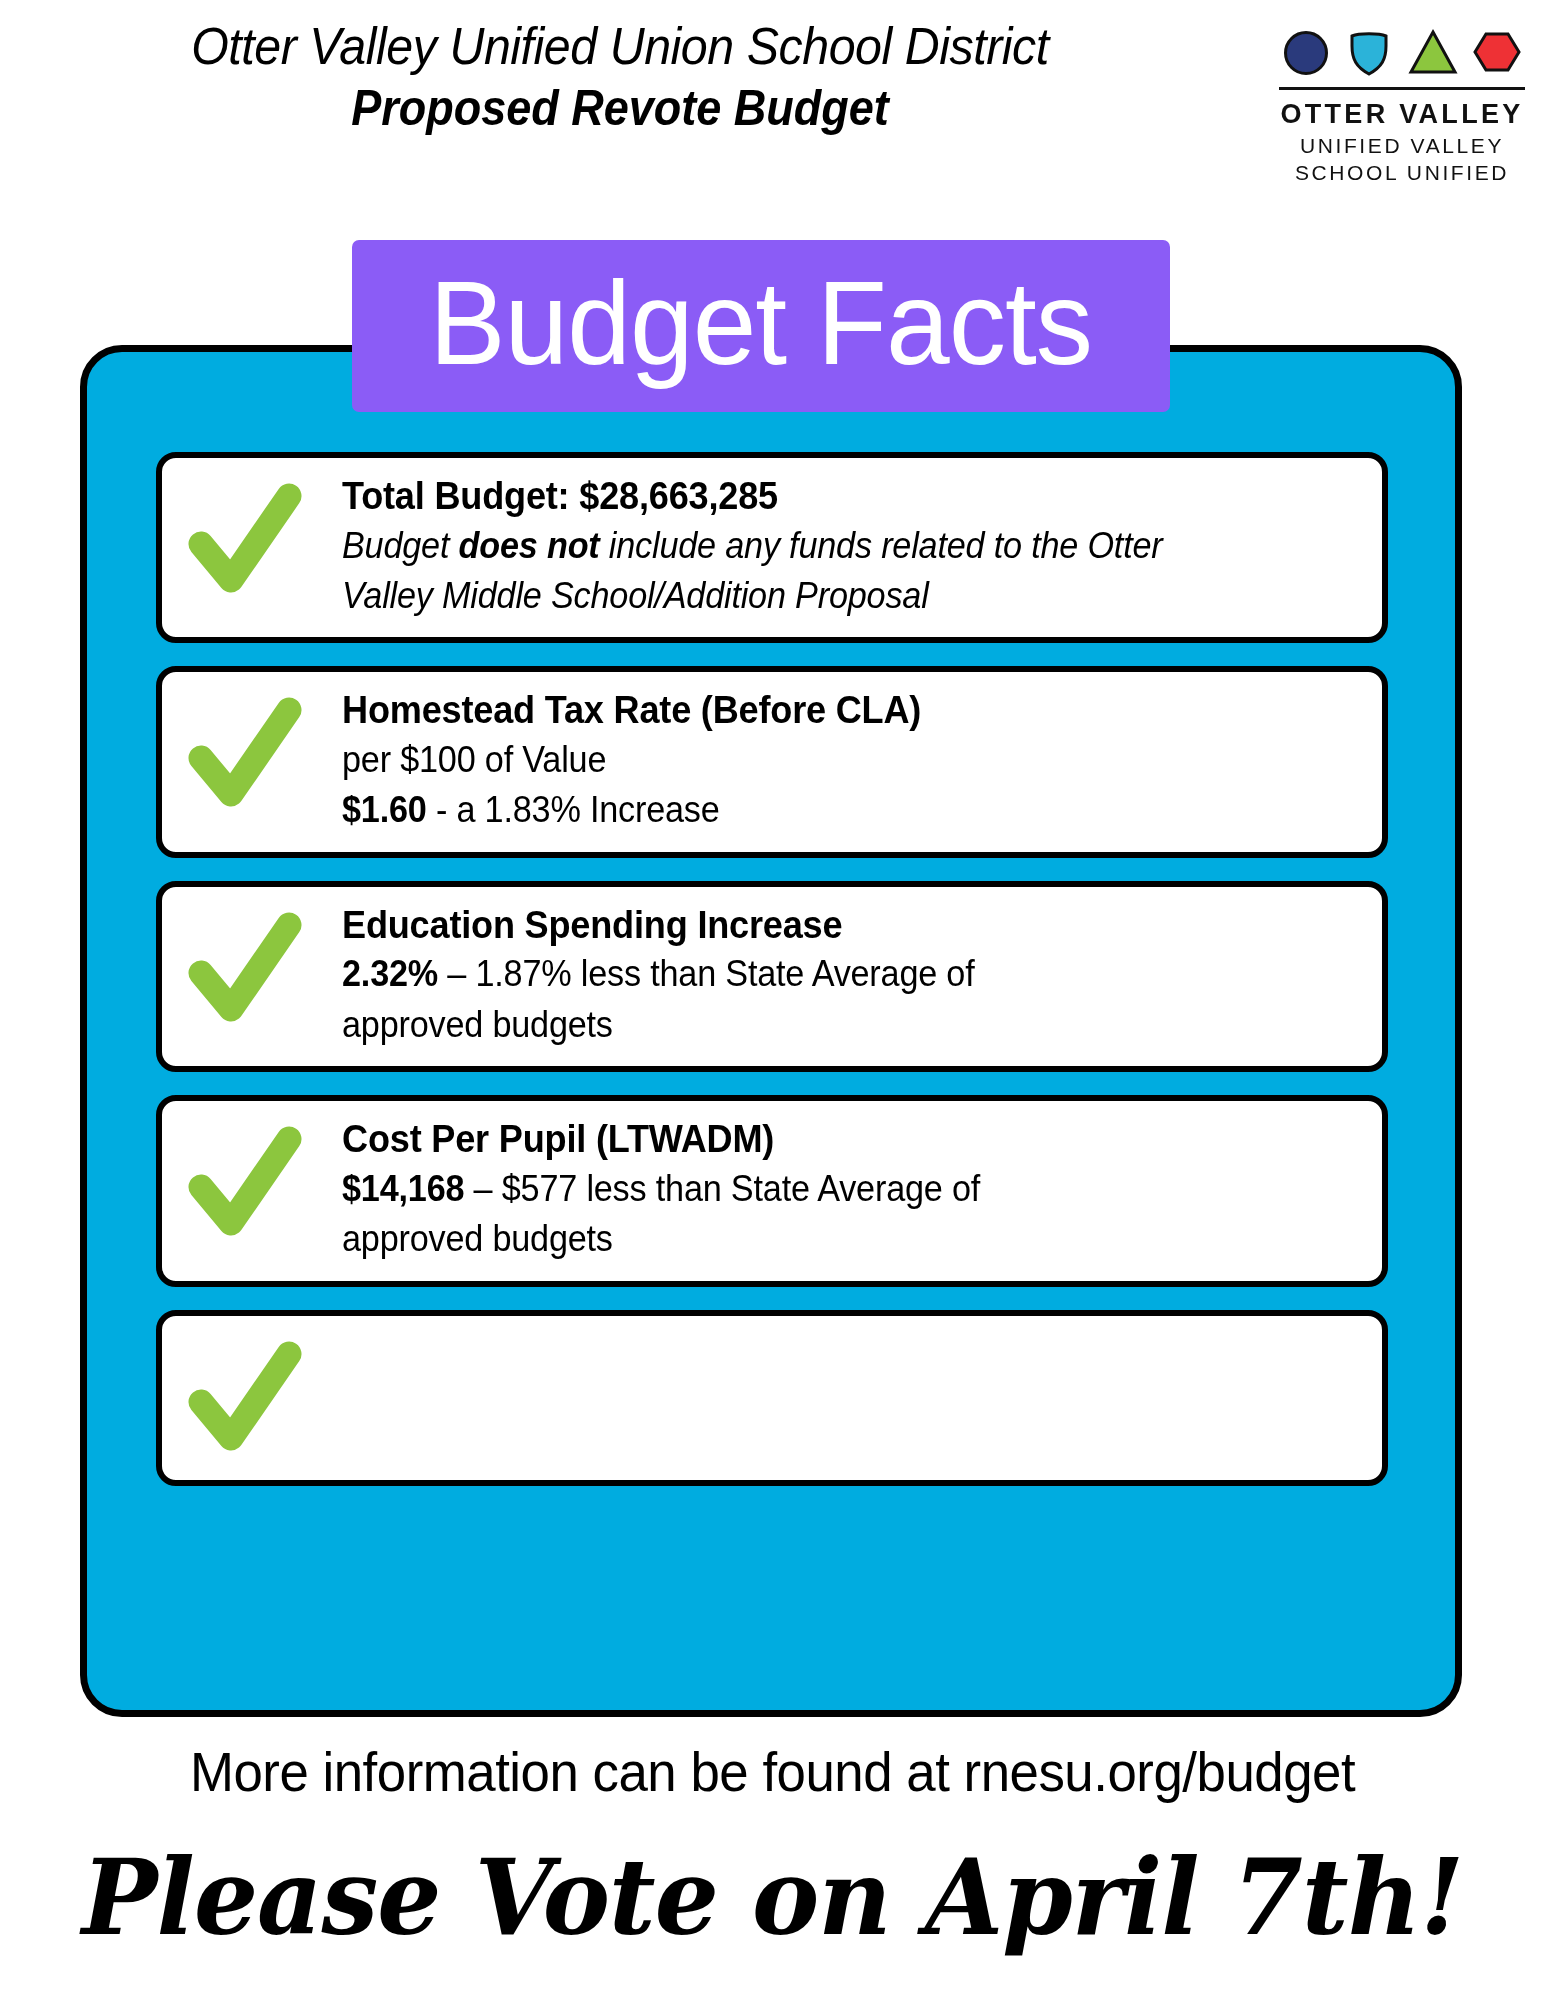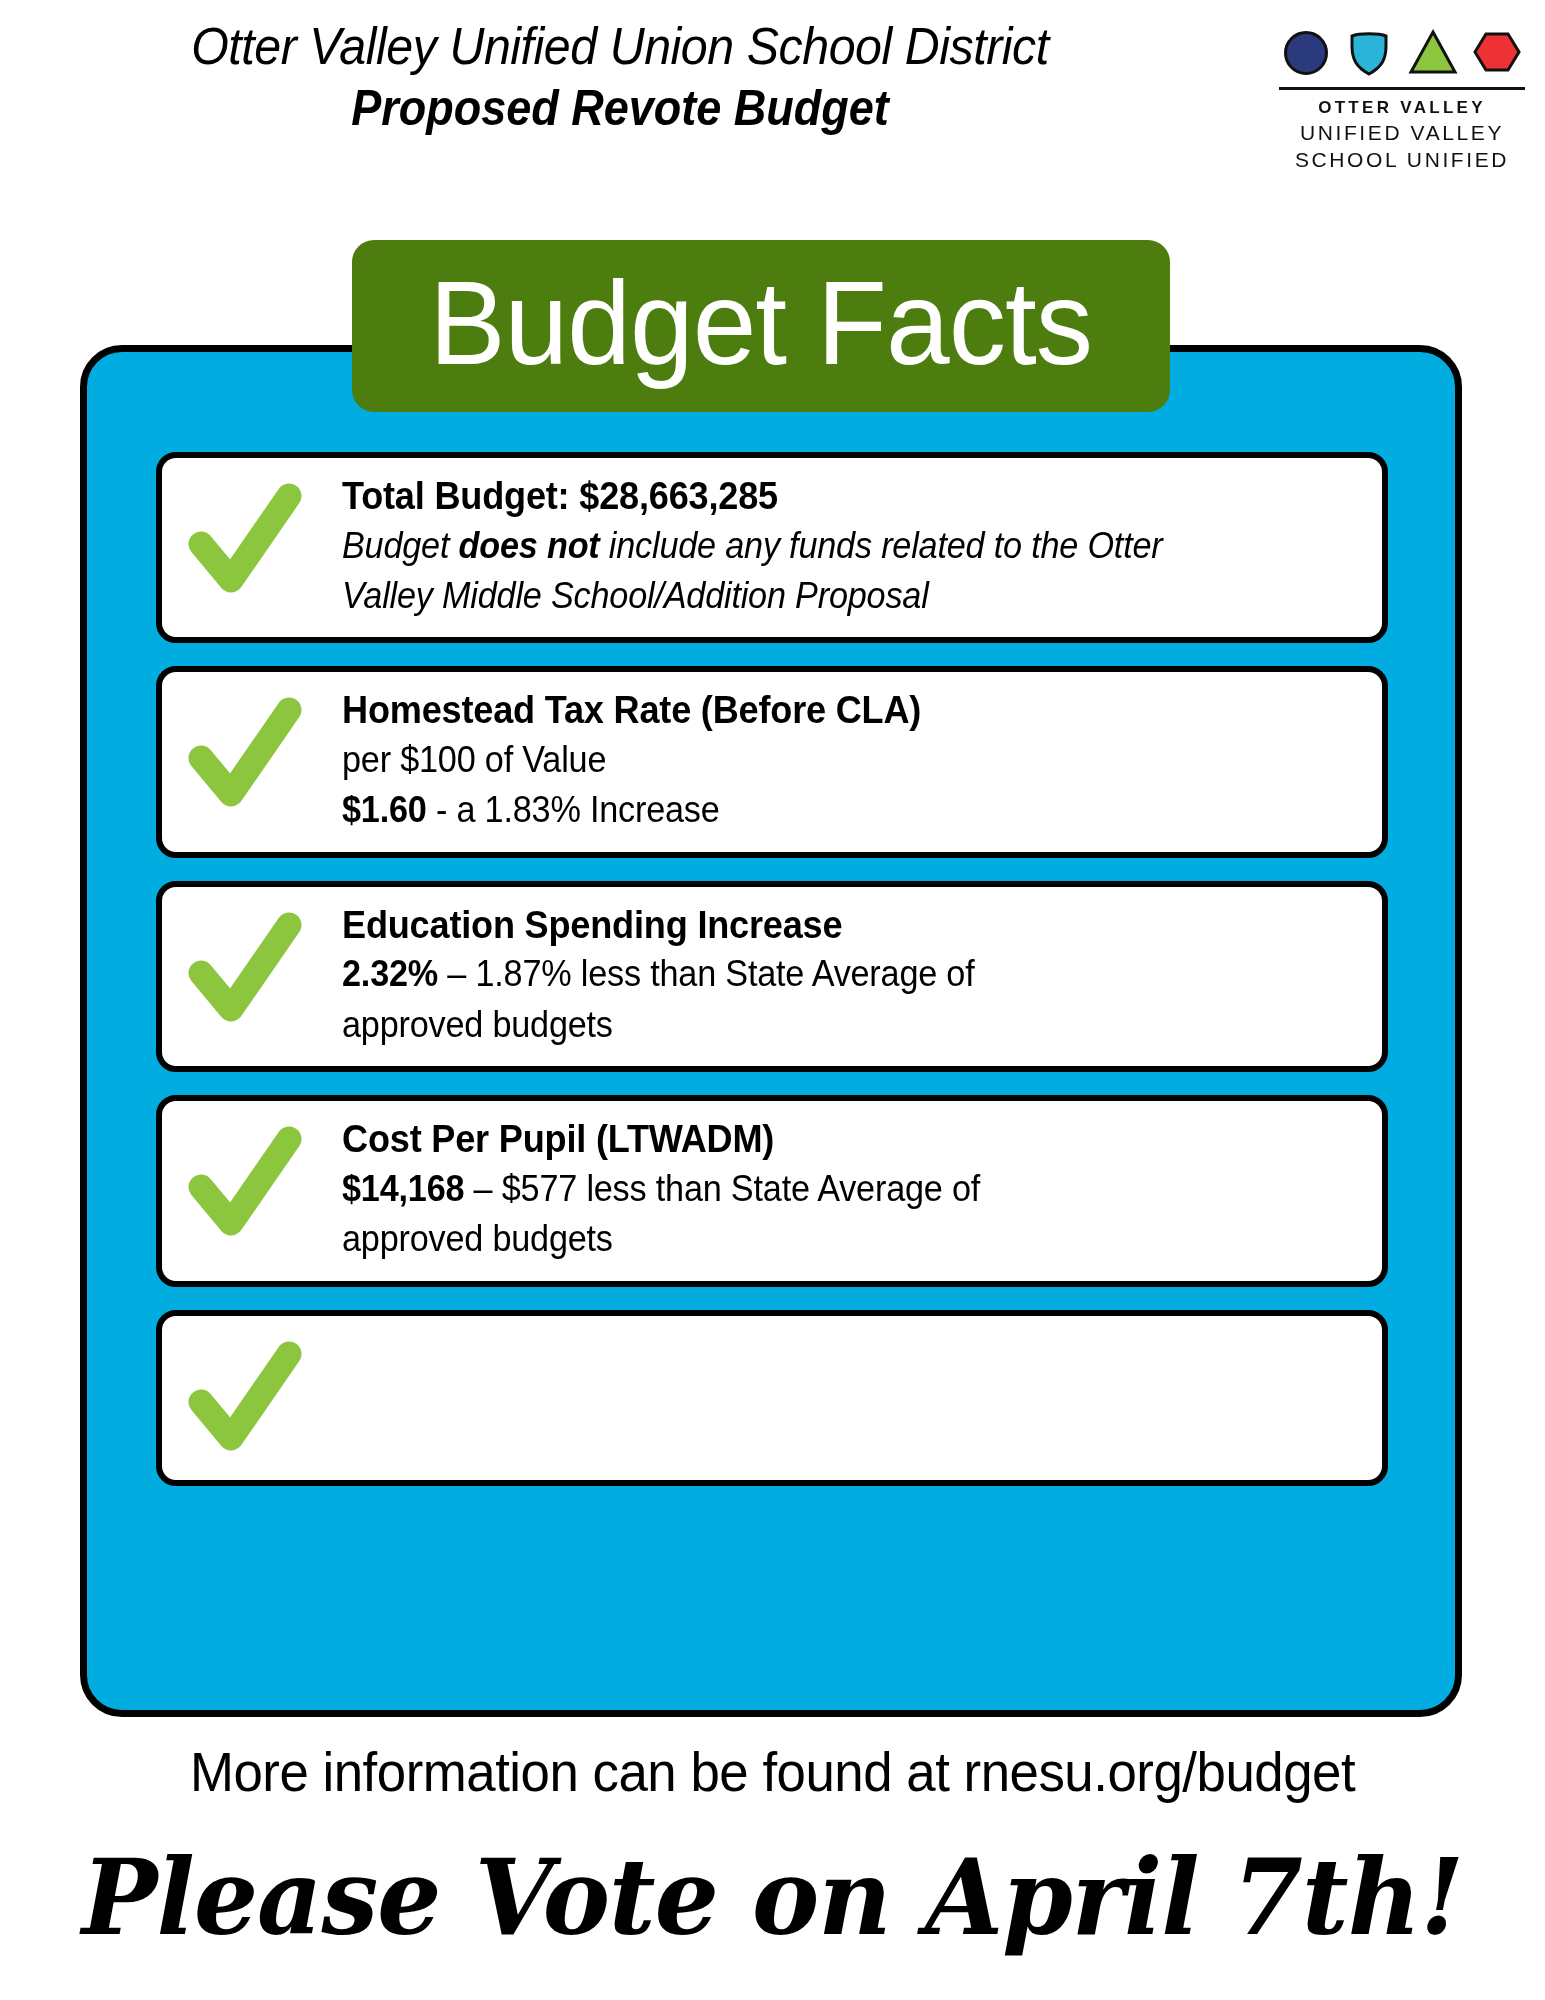--- a/index.html
+++ b/index.html
@@ -64,21 +64,21 @@
     height: 50px;
   }
   .shape { display: block; }
   .logo-rule {
     height: 3px;
     background: #111;
     margin: 11px 2px 7px 2px;
   }
   .logo-text { text-align: center; color: #111; }
   .logo-l1 {
-    font-size: 17px;
+    font-size: 27px;
     font-weight: 700;
     letter-spacing: 3.3px;
     line-height: 1.28;
   }
   .logo-l2, .logo-l3 {
     font-size: 21px;
     font-weight: 400;
     letter-spacing: 2.6px;
     line-height: 1.32;
   }
@@ -95,22 +95,22 @@
     border-radius: 42px;
   }
 
   
   .badge {
     position: absolute;
     left: 352px;
     top: 240px;
     width: 818px;
     height: 172px;
-    background: #4d7c0f;
-    border-radius: 22px;
+    background: #8b5cf6;
+    border-radius: 7px;
     display: flex;
     align-items: center;
     justify-content: center;
     z-index: 5;
   }
   .badge-text {
     color: #ffffff;
     font-family: "Liberation Sans Narrow", "Liberation Sans", sans-serif;
     font-size: 118px;
     font-weight: 400;

